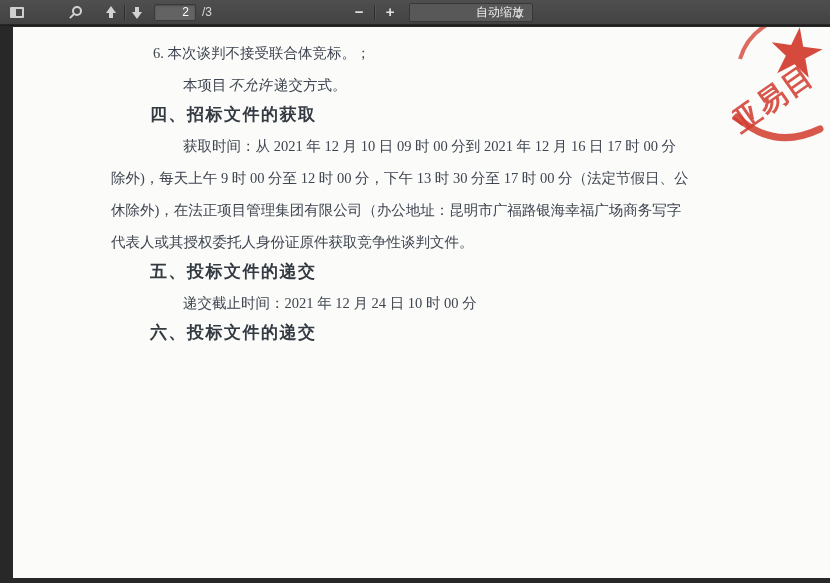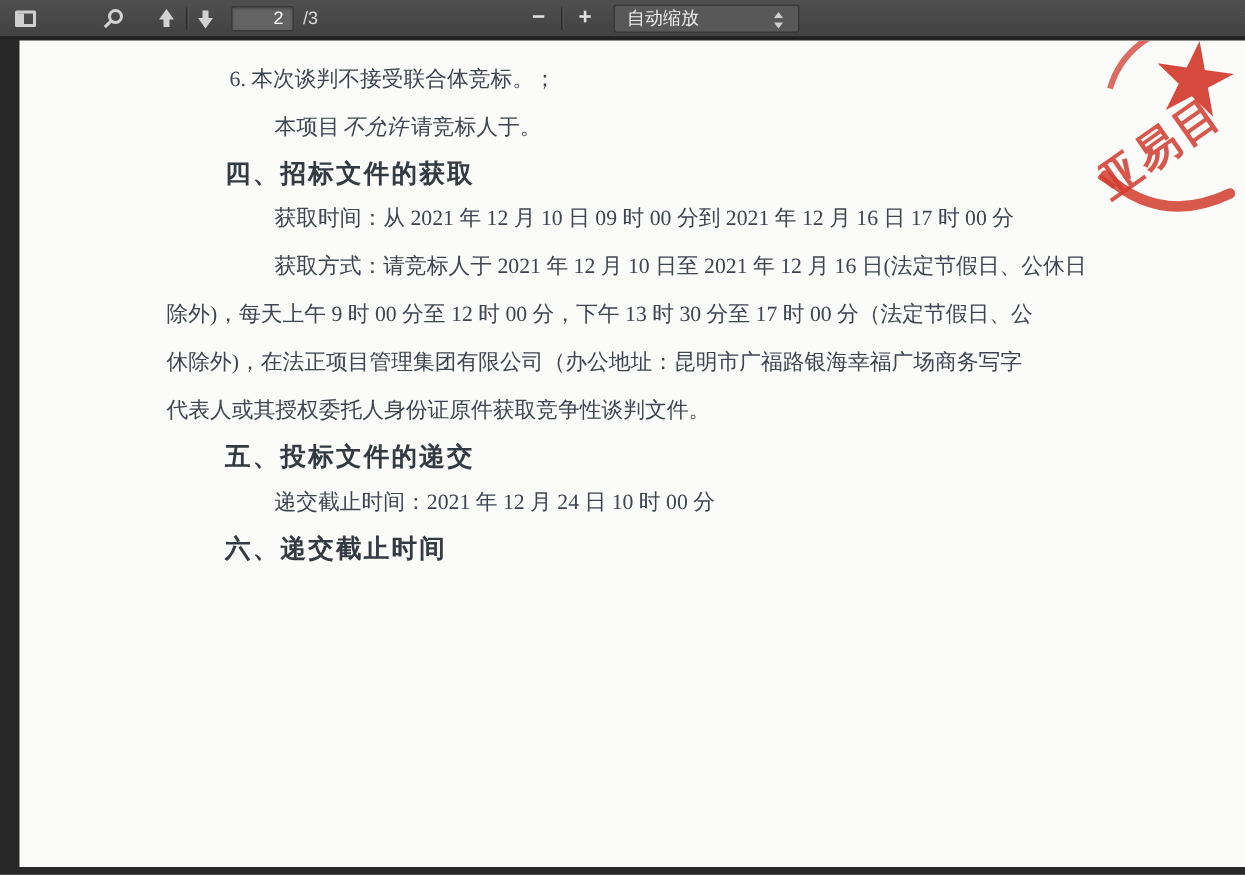--- a/index.html
+++ b/index.html
@@ -45,21 +45,21 @@
     font-family:"Liberation Sans", sans-serif;
     box-shadow:inset 0 1px 2px rgba(0,0,0,0.25);
   }
   .page-count { color:#d9d9d9; font-size:12px; margin-left:6px; }
 
   .zoom-btn { color:#e2e2e2; font-size:15px; font-weight:bold; line-height:18px; }
 
   .scale-select {
     position:relative; margin-left:10px; width:124px; height:19px;
     background:#585858; border:1px solid #383838; border-radius:2px;
-    display:flex; align-items:center; padding:0 8px; cursor:default;
+    display:flex; align-items:center; padding:0 8px; cursor:default;justify-content:flex-end;
   }
   .scale-select .label { color:#efefef; font-size:12px; }
   .select-caret { position:absolute; right:9px; top:4px; width:7px; height:11px; }
   .select-caret::before { content:""; position:absolute; top:0; left:0; width:0; height:0;
     border-left:3.5px solid transparent; border-right:3.5px solid transparent; border-bottom:4px solid #cfcfcf; }
   .select-caret::after { content:""; position:absolute; bottom:0; left:0; width:0; height:0;
     border-left:3.5px solid transparent; border-right:3.5px solid transparent; border-top:4px solid #cfcfcf; }
 
   .overflow-btn { position:absolute; right:-12px; top:3px; width:18px; height:18px;
     background:none; border:none; color:#d5d5d5; font-size:13px; line-height:18px; }
@@ -84,21 +84,21 @@
   }
 
   .doc { padding-top:10px; font-family:"Liberation Serif", serif; }
   .line { height:32px; line-height:32px; font-size:14.5px; white-space:nowrap;
     color:var(--doc-text, #3e4450); }
   .line.item   { margin-left:140px; }
   .line.indent { margin-left:170px; }
   .line.flush  { margin-left:98px; }
   .line.heading { margin-left:137px; height:29px; line-height:29px; font-size:17px;
     font-weight:bold; letter-spacing:1.5px; color:#343a42;
-    font-family:Liberation Sans, sans-serif; }
+    font-family:Liberation Mono, monospace; }
   em.noallow { padding:0 2px; }
 
   
   .stamp { position:absolute; right:0; top:0; width:98px; height:150px;
     color:var(--stamp-red, #d23b2e); pointer-events:none; }
 </style>
 </head>
 <body>
 
 <div>
@@ -127,30 +127,29 @@
       <span class="select-caret"></span>
     </div>
     <button class="overflow-btn">»</button>
   </div>
 
   <div class="viewer-body">
     <div class="pdf-page">
 
       <div class="doc">
         <div class="line item">6. 本次谈判不接受联合体竞标。；</div>
-        <div class="line indent"><span>本项目</span><em class="noallow">不允许</em><span>请竞标人于。</span></div>
+        <div class="line indent"><span>本项目</span><em class="noallow">不允许</em><span>递交方式。</span></div>
         <div class="line heading">四、招标文件的获取</div>
         <div class="line indent">获取时间：从 2021 年 12 月 10 日 09 时 00 分到 2021 年 12 月 16 日 17 时 00 分</div>
-        <div class="line indent">获取方式：请竞标人于 2021 年 12 月 10 日至 2021 年 12 月 16 日(法定节假日、公休日</div>
         <div class="line flush">除外)，每天上午 9 时 00 分至 12 时 00 分，下午 13 时 30 分至 17 时 00 分（法定节假日、公</div>
         <div class="line flush">休除外)，在法正项目管理集团有限公司（办公地址：昆明市广福路银海幸福广场商务写字</div>
         <div class="line flush">代表人或其授权委托人身份证原件获取竞争性谈判文件。</div>
         <div class="line heading">五、投标文件的递交</div>
         <div class="line indent">递交截止时间：2021 年 12 月 24 日 10 时 00 分</div>
-        <div class="line heading">六、递交截止时间</div>
+        <div class="line heading">六、投标文件的递交</div>
       </div>
 
       <svg class="stamp" viewBox="0 0 98 150" xmlns="http://www.w3.org/2000/svg">
 
         <path d="M 8 32 Q 15 8 38 -4" stroke="currentColor" stroke-width="4" fill="none" opacity="0.75"></path>
 
         <g transform="translate(64,27) rotate(8)">
           <polygon fill="currentColor" opacity="0.92" points="0,-27 6.1,-8.3 25.7,-8.3 9.8,3.2 15.9,21.8 0,10.3 -15.9,21.8 -9.8,3.2 -25.7,-8.3 -6.1,-8.3"></polygon>
         </g>
 

